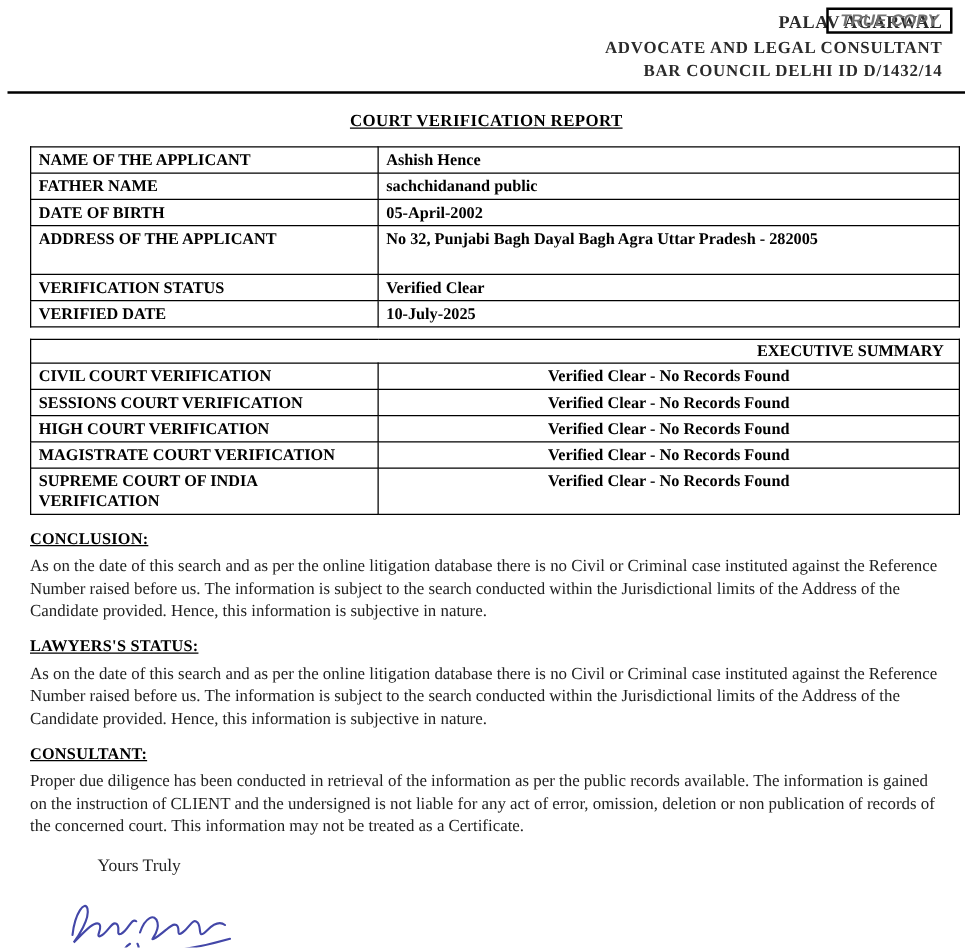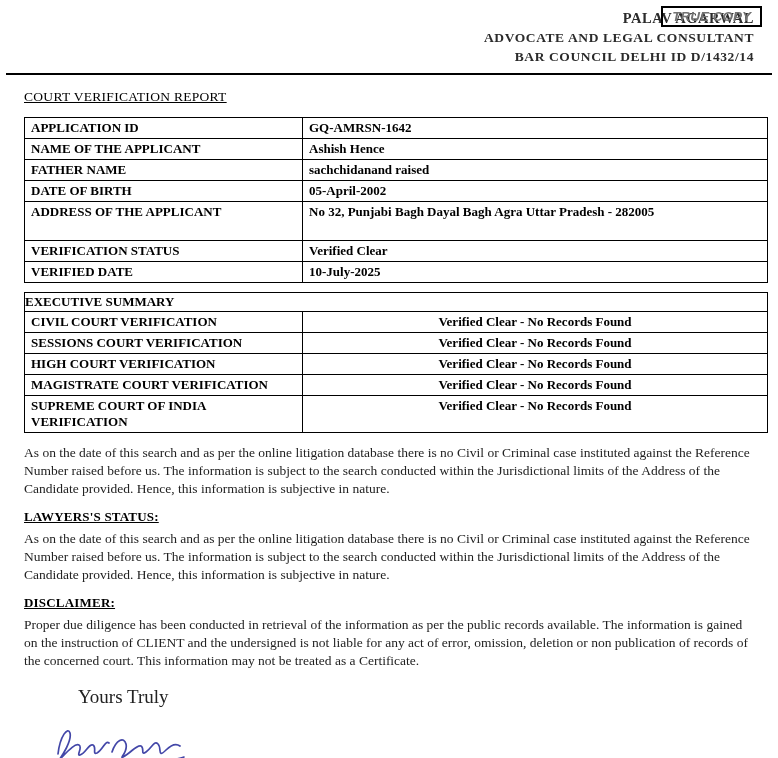--- a/index.html
+++ b/index.html
@@ -21,54 +21,54 @@
   .true-copy {
     position: absolute; top: 6px; right: 16px;
     border: 2px solid #000; padding: 1px 9px;
     font-family: "Liberation Sans", sans-serif;
     font-style: italic; font-weight: bold; font-size: 13.5px; color: #737373;
   }
   .rule { border-top: 2.5px solid #000; margin: 8px 18px 0 -18px; width: 766px; }
 
   
   .report-title {
-    text-align: left; font-weight: normal; font-size: 13.5px;
+    text-align: center; font-weight: bold; font-size: 13.5px;
     text-decoration: underline; margin: 14px 0 12px 0; color: #000;
     letter-spacing: 0.3px;
   }
 
   
   table.tbl {
     border-collapse: collapse; width: 744px; margin-left: 0;
     font-size: 13px; color: #000;
   }
   table.tbl td {
     border: 1px solid #000; font-weight: bold;
     padding: 2px 6px; vertical-align: top;
   }
   table.tbl td.lbl { width: 278px; }
   table.tbl tr.tall td { height: 39px; }
   table.tbl td.val { text-align: left; }
   table.es { margin-top: 9px; }
-  table.es td.es-head { text-align: left; font-weight: bold; padding: 1px 0; margin-left: 42px; }
+  table.es td.es-head { text-align: right; font-weight: bold; padding: 1px 12px; margin-left: 42px; }
   table.es td.val { text-align: center; }
 
   
   .section { margin-top: 11px; }
   .sec-head {
     font-weight: bold; text-decoration: underline; font-size: 13px;
     color: #000; letter-spacing: 0.2px;
   }
   .sec-body {
     margin-top: 5px; font-size: 13.5px; line-height: 1.33;
     color: #222; width: 732px;
   }
 
   
-  .yours { margin: 16px 0 0 54px; font-size: 19px; color: #222; }
+  .yours { margin: 16px 0 0 54px; font-size: 14px; color: #222; }
   .signature { margin: 6px 0 0 22px; height: 62px; }
 </style>
 </head>
 <body>
 
 <div class="page">
 
   <div class="true-copy">TRUE COPY</div>
 
   <div class="letterhead">
@@ -76,31 +76,27 @@
     <div class="lh-sub">ADVOCATE AND LEGAL CONSULTANT</div>
     <div class="lh-sub">BAR COUNCIL DELHI ID D/1432/14</div>
   </div>
 
   <div class="rule"></div>
 
   <div class="report-title">COURT VERIFICATION REPORT</div>
 
   <table class="tbl">
     <tbody>
-        <tr>
-      <td class="lbl">APPLICATION ID</td>
-      <td class="val">GQ-AMRSN-1642</td>
-    </tr>
     <tr>
       <td class="lbl">NAME OF THE APPLICANT</td>
       <td class="val">Ashish Hence</td>
     </tr>
     <tr>
       <td class="lbl">FATHER NAME</td>
-      <td class="val">sachchidanand raised</td>
+      <td class="val">sachchidanand public</td>
     </tr>
     <tr>
       <td class="lbl">DATE OF BIRTH</td>
       <td class="val">05-April-2002</td>
     </tr>
     <tr class="tall">
       <td class="lbl">ADDRESS OF THE APPLICANT</td>
       <td class="val">No 32, Punjabi Bagh Dayal Bagh Agra Uttar Pradesh - 282005</td>
     </tr>
     <tr>
@@ -136,30 +132,31 @@
       <td class="val">Verified Clear - No Records Found</td>
     </tr>
     <tr>
       <td class="lbl">SUPREME COURT OF INDIA VERIFICATION</td>
       <td class="val">Verified Clear - No Records Found</td>
     </tr>
   </tbody>
     </table>
 
   <div class="section">
+    <div class="sec-head">CONCLUSION:</div>
     <div class="sec-body">As on the date of this search and as per the online litigation database there is no Civil or Criminal case instituted against the Reference Number raised before us. The information is subject to the search conducted within the Jurisdictional limits of the Address of the Candidate provided. Hence, this information is subjective in nature.</div>
   </div>
 
   <div class="section">
     <div class="sec-head">LAWYERS'S STATUS:</div>
     <div class="sec-body">As on the date of this search and as per the online litigation database there is no Civil or Criminal case instituted against the Reference Number raised before us. The information is subject to the search conducted within the Jurisdictional limits of the Address of the Candidate provided. Hence, this information is subjective in nature.</div>
   </div>
 
   <div class="section">
-    <div class="sec-head">DISCLAIMER:</div>
+    <div class="sec-head">CONSULTANT:</div>
     <div class="sec-body">Proper due diligence has been conducted in retrieval of the information as per the public records available. The information is gained on the instruction of CLIENT and the undersigned is not liable for any act of error, omission, deletion or non publication of records of the concerned court. This information may not be treated as a Certificate.</div>
   </div>
 
   <div class="yours">Yours Truly</div>
 
   <div class="signature" style="color: rgb(67, 71, 168);">
     <svg width="150" height="62" viewBox="0 0 150 62">
       <g fill="none" stroke="currentColor" stroke-width="1.7" stroke-linecap="round">
         <path d="M12 40 C14 22 22 12 24 19 C26 27 16 42 13 46 C22 37 29 29 33 31 C37 33 30 42 34 41 C40 39 43 29 47 31 C51 33 46 41 51 39 C57 36 59 26 63 29"></path>
         <path d="M66 38 C70 26 78 22 80 30 C82 38 73 45 77 43 C85 39 91 30 95 32 C99 34 94 42 100 38 C106 34 108 26 112 30 C116 34 111 45 120 36 C125 31 130 29 134 32"></path>

